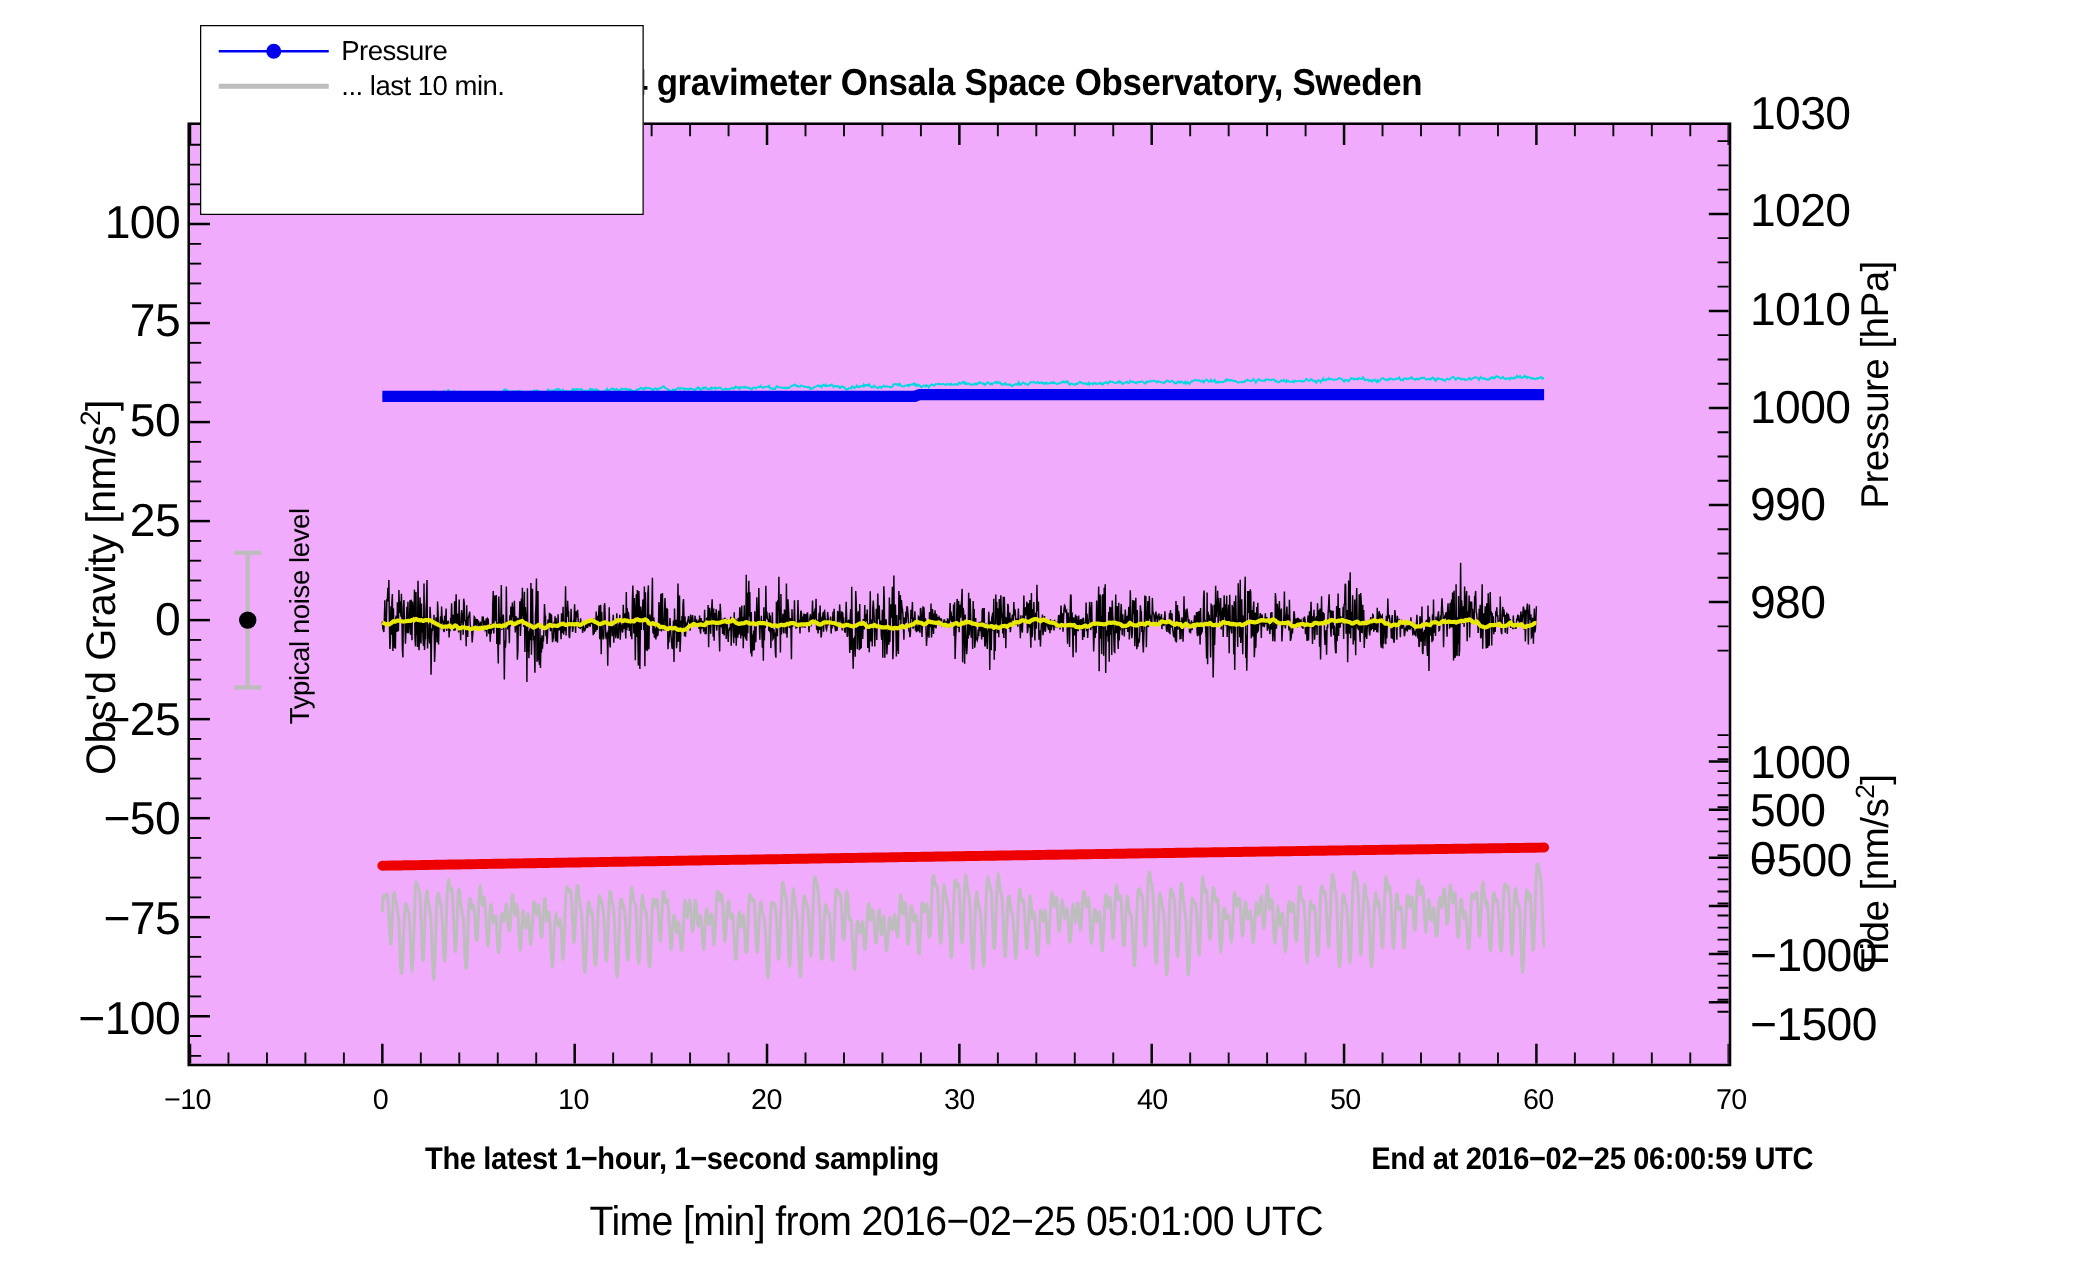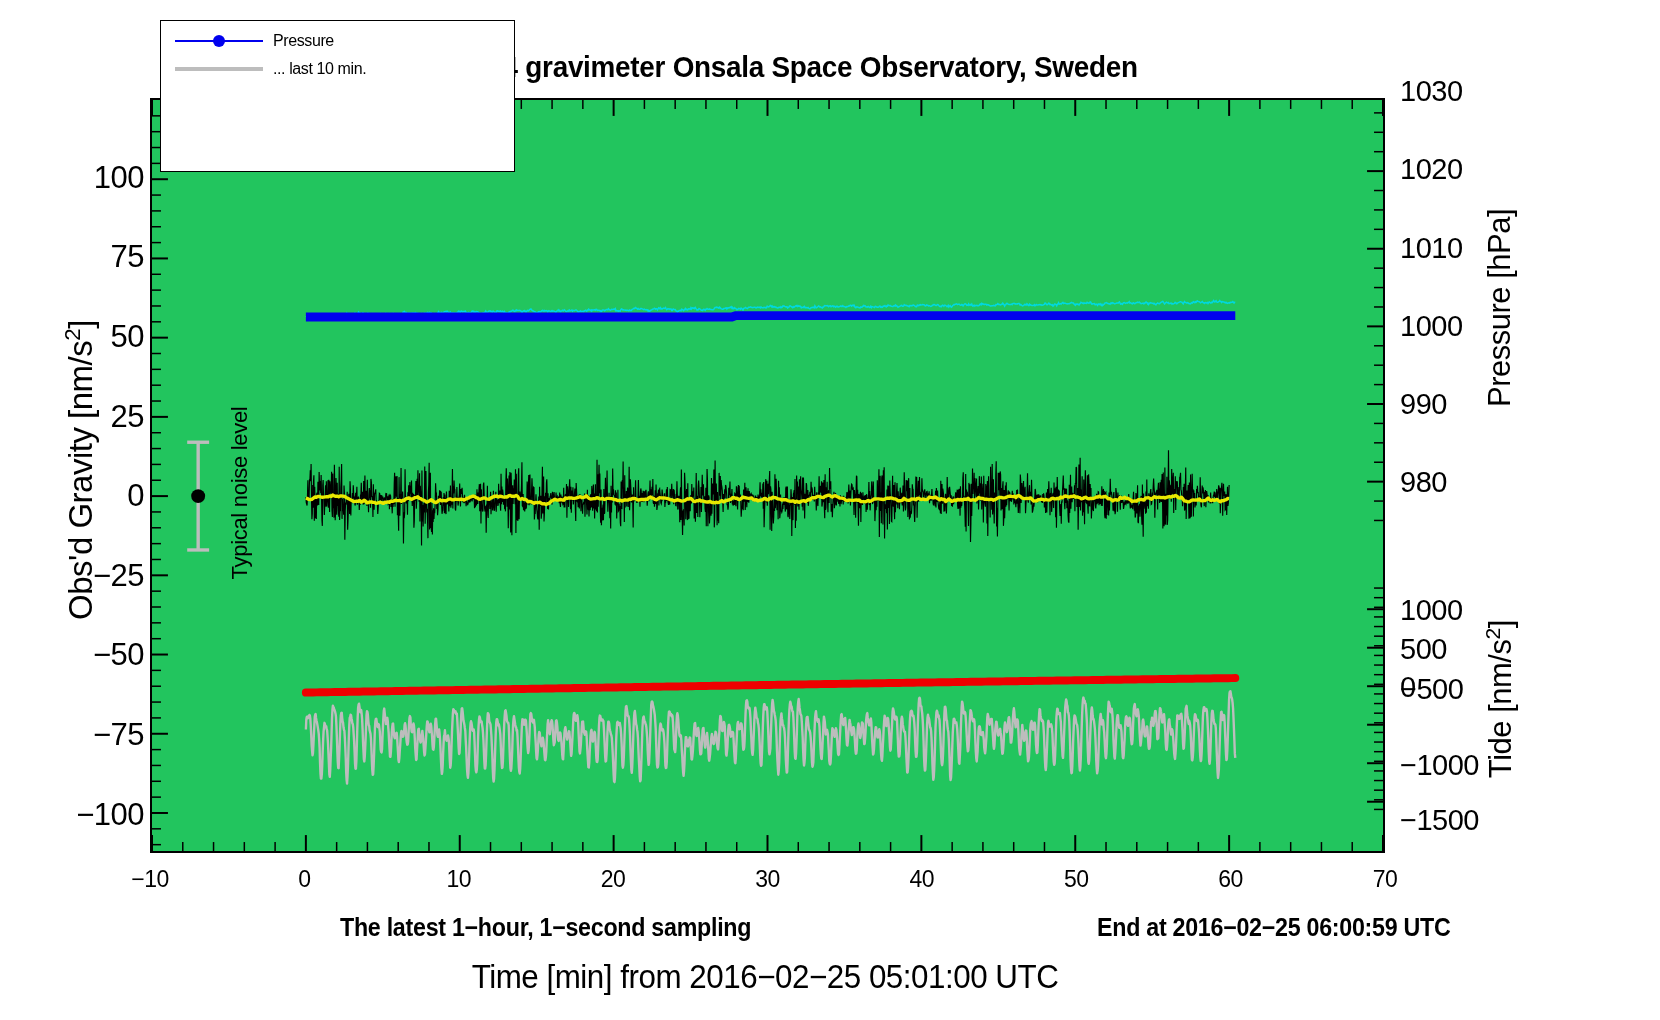--- a/index.html
+++ b/index.html
@@ -2,21 +2,21 @@
 <html><head>
 <meta charset="utf-8">
 <style>
   html,body{margin:0;padding:0;background:#ffffff;}
   body{width:1660px;height:1020px;overflow:hidden;
        font-family:"Liberation Sans","DejaVu Sans",sans-serif;color:#000;}
   #stage{position:relative;width:1660px;height:1020px;}
 
   
   #plotframe{position:absolute;left:150px;top:98px;width:1235px;height:755px;
-             border:2px solid #000;box-sizing:border-box;background:#22c55e;}
+             border:2px solid #000;box-sizing:border-box;background:#f0abfc;}
   #svgmain{position:absolute;left:0;top:0;width:100%;height:100%;}
 
   
   #title{position:absolute;left:150px;top:50px;width:1235px;text-align:center;
          font-size:30px;font-weight:bold;letter-spacing:-0.3px;
          transform:scaleX(.93);transform-origin:center top;white-space:nowrap;}
   #xtitle{position:absolute;left:0;top:958px;width:1530px;text-align:center;
           font-size:33px;letter-spacing:-0.5px;transform:scaleX(.95);}
   #ytitle-left{position:absolute;left:-300px;top:450px;width:760px;text-align:center;
           font-size:33px;transform:rotate(-90deg);transform-origin:center center;
@@ -24,23 +24,23 @@
   #ytitle-p{position:absolute;left:1290px;top:290px;width:420px;text-align:center;
           font-size:31px;transform:rotate(-90deg);transform-origin:center center;
           letter-spacing:-0.5px;white-space:nowrap;}
   #ytitle-t{position:absolute;left:1300px;top:680px;width:400px;text-align:center;
           font-size:31px;transform:rotate(-90deg);transform-origin:center center;
           letter-spacing:-0.5px;white-space:nowrap;}
   .sup{font-size:.68em;vertical-align:super;}
 
   
   .ylab{position:absolute;right:1516px;text-align:right;width:140px;
-        font-size:31px;letter-spacing:-0.5px;transform:translateY(-50%);}
+        font-size:37px;letter-spacing:-0.5px;transform:translateY(-50%);}
   .rlab{position:absolute;left:1400px;text-align:left;width:140px;
-        font-size:29px;letter-spacing:-0.5px;transform:translateY(-50%);}
+        font-size:37px;letter-spacing:-0.5px;transform:translateY(-50%);}
   .xlab{position:absolute;top:866px;text-align:center;width:120px;
         font-size:23px;letter-spacing:-0.5px;transform:translateX(-50%);}
 
   
   .note{position:absolute;font-size:25px;font-weight:bold;letter-spacing:-0.3px;
         transform:scaleX(.93);transform-origin:left center;white-space:nowrap;}
   #note-left{left:188px;top:813px;}
   #note-right{left:945px;top:813px;}
   #noise-label{position:absolute;left:110px;top:480px;width:260px;text-align:center;
         font-size:22px;transform:rotate(-90deg);transform-origin:center center;
@@ -48,21 +48,21 @@
 
   
   #legend{position:absolute;left:160px;top:20px;width:355px;height:152px;
           border:1.5px solid #000;background:#fff;box-sizing:border-box;
           padding:6px 0 0 0;z-index:5;}
   .lgrow{display:flex;align-items:center;height:28px;margin:0 0 0 14px;}
   .lgsym{width:88px;height:28px;position:relative;flex:0 0 88px;}
   .lgline{position:absolute;left:0;top:13px;width:88px;height:2px;}
   .lgline.thick{height:4px;top:12px;}
   .lgdot{position:absolute;left:38px;top:8px;width:12px;height:12px;border-radius:50%;}
-  .lgtxt{font-size:16px;letter-spacing:-0.4px;white-space:nowrap;padding-left:10px;}
+  .lgtxt{font-size:22px;letter-spacing:-0.4px;white-space:nowrap;padding-left:10px;}
 </style>
 </head>
 <body>
 
 <div id="stage">
 
   <div id="title">SCG_054 gravimeter Onsala Space Observatory, Sweden</div>
 
   <div id="plotframe">
     <svg id="svgmain" viewBox="0 0 1235 755" preserveAspectRatio="none">

